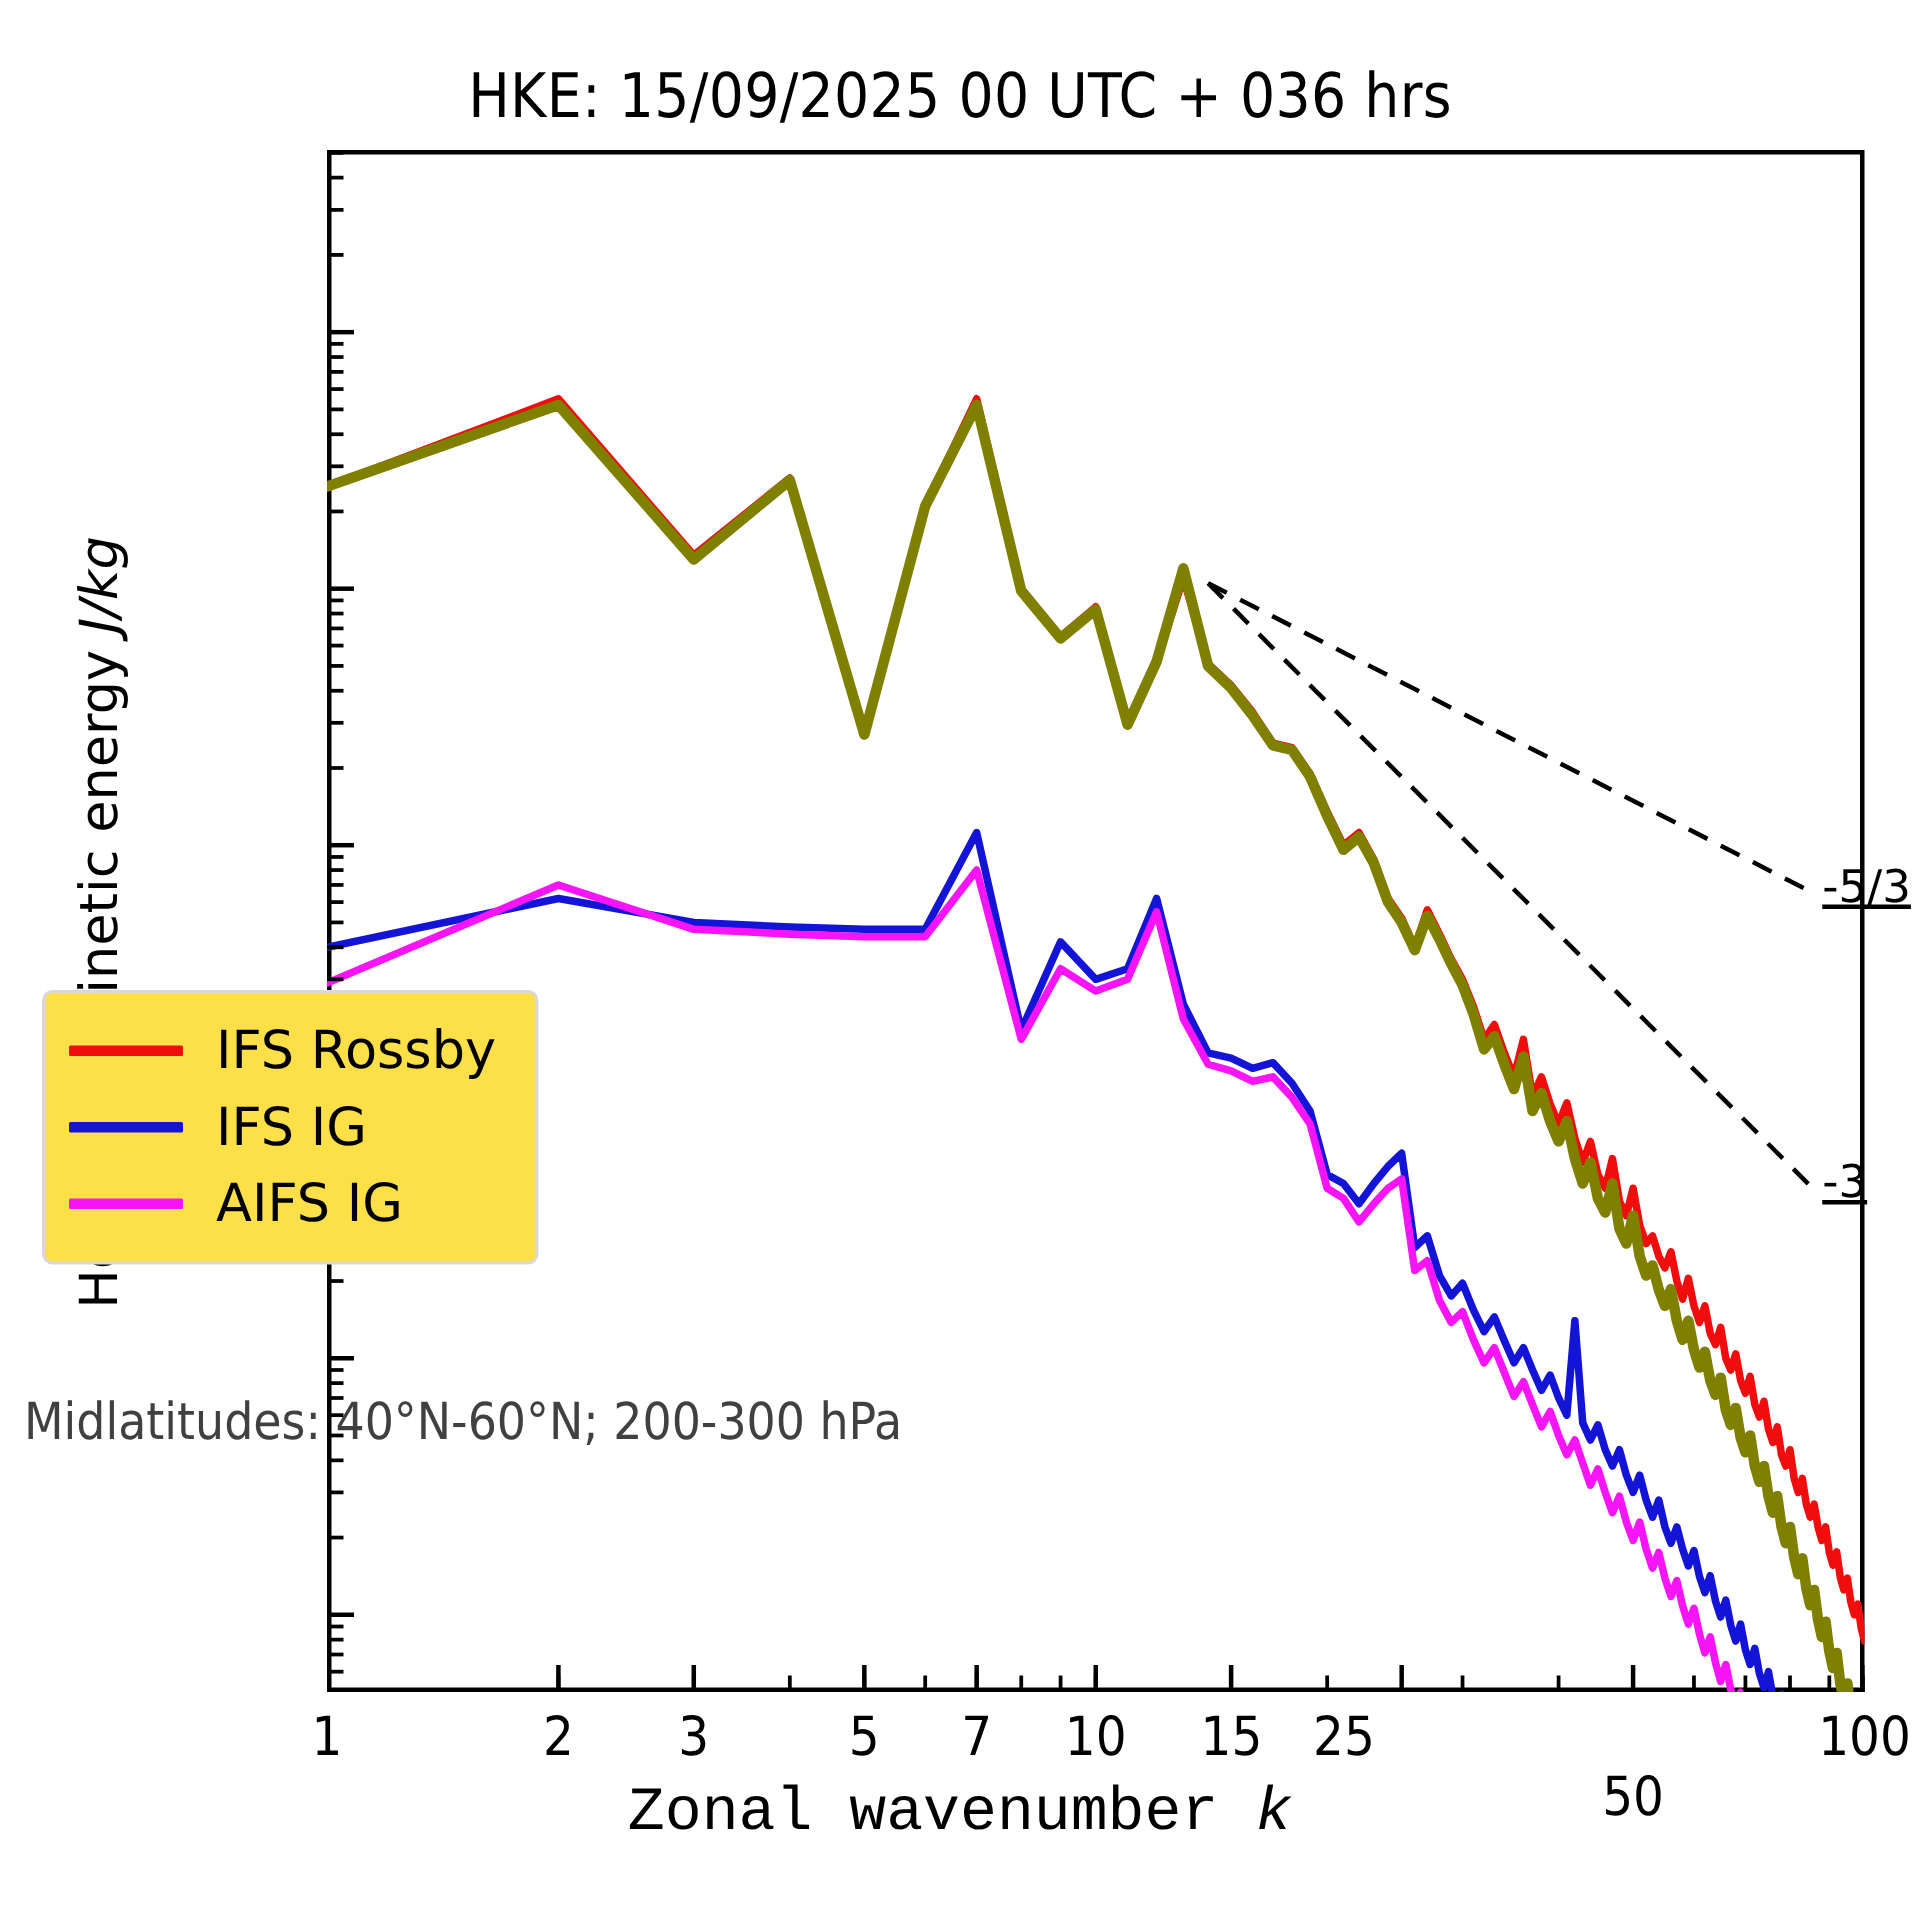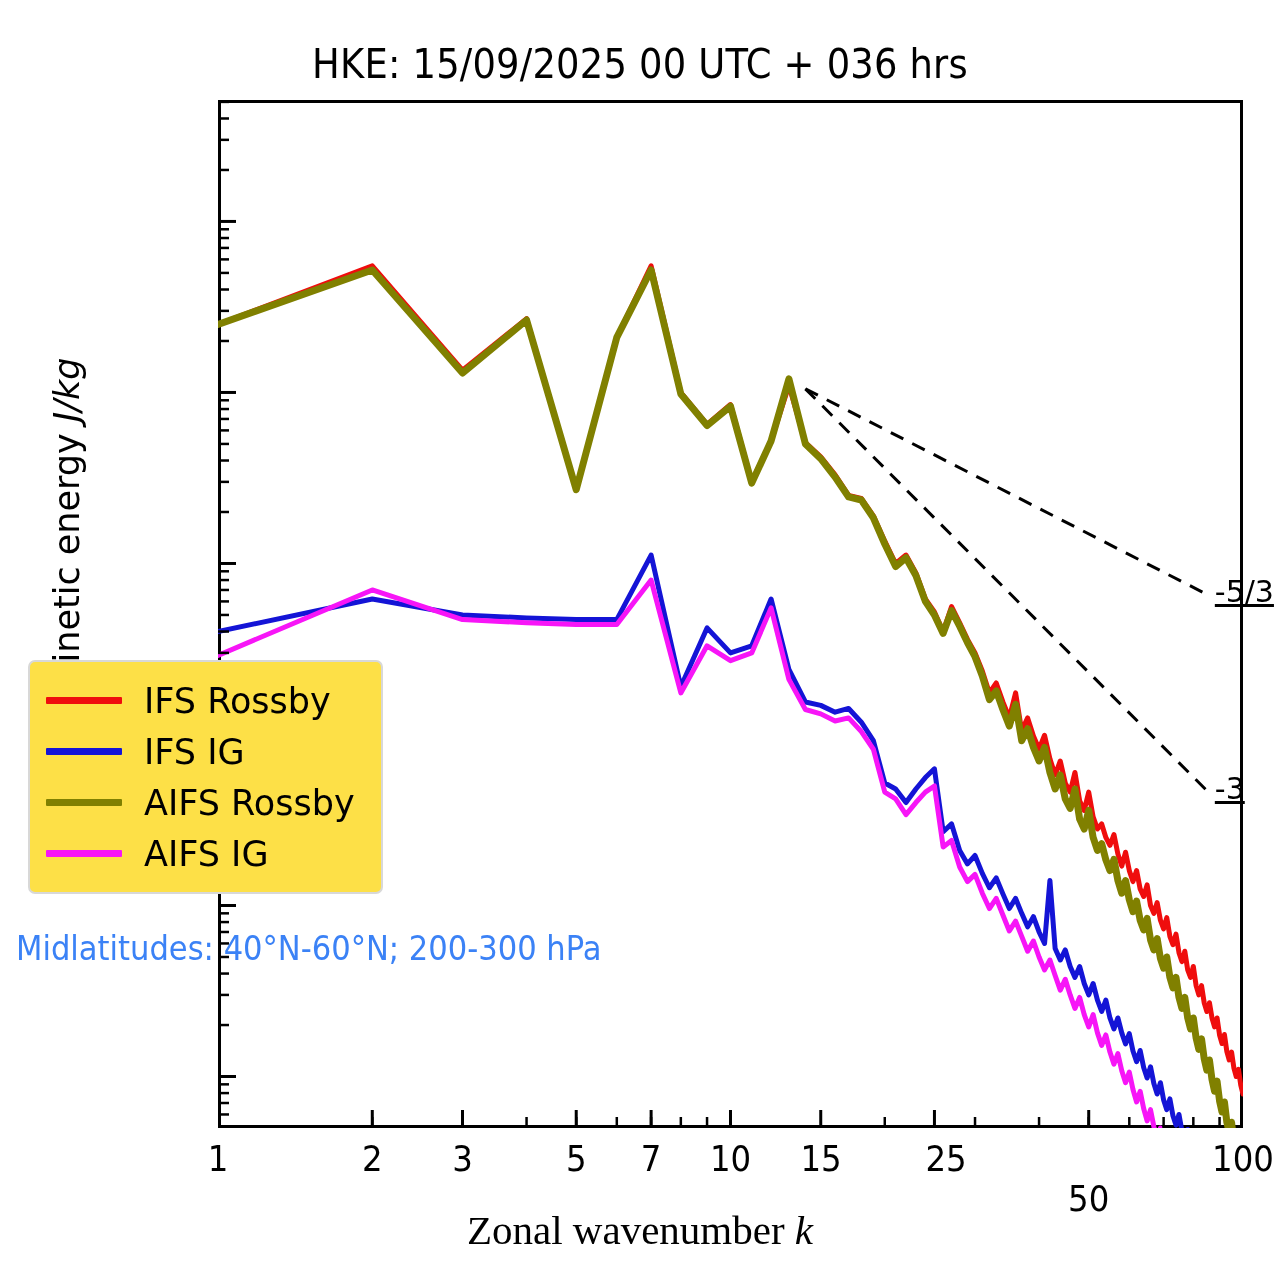--- a/index.html
+++ b/index.html
@@ -34,37 +34,36 @@
     position:absolute;left:-313px;top:595px;width:760px;
     transform:rotate(-90deg);transform-origin:center center;
     text-align:center;font-size:35px;color:#000;white-space:nowrap;
     font-family:"DejaVu Sans","Liberation Sans",sans-serif;
   }
   #ylabel i{font-style:italic;}
 
   #xlabel{
     position:absolute;left:0;top:1186px;width:1280px;text-align:center;
     font-size:41px;color:#000;
-    font-family:Liberation Serif, serif;
-    margin-top:20px;
+    font-family:Liberation Mono, monospace;
   }
   #xlabel i{font-style:italic;}
 
   #legend{
     position:absolute;left:28px;top:660px;
     border:2px solid #d8d8d8;border-radius:7px;background:#fde047;
     padding:13px 26px 13px 16px;
   }
   .legend-row{display:flex;align-items:center;height:51px;}
   .legend-swatch{width:76px;height:7px;border-radius:1px;margin-right:22px;}
   .legend-text{font-size:35px;color:#000;white-space:nowrap;
     font-family:"DejaVu Sans","Liberation Sans",sans-serif;}
 
   #subnote{
-    position:absolute;left:16px;top:928px;font-size:34px;color:#3b82f6;white-space:nowrap;
+    position:absolute;left:16px;top:928px;font-size:34px;color:#404040;white-space:nowrap;
     font-family:"DejaVu Sans Condensed","DejaVu Sans",sans-serif;
   }
 
   .slope-label{position:absolute;font-size:30px;color:#000;white-space:nowrap;
     font-family:"DejaVu Sans","Liberation Sans",sans-serif;text-decoration:underline;}
 </style>
 </head>
 <body>
 
 <div id="fig">
@@ -178,39 +177,35 @@
   <div id="legend">
     <div class="legend-row">
       <span class="legend-swatch" style="background: rgb(239, 13, 13);"></span>
       <span class="legend-text">IFS Rossby</span>
     </div>
     <div class="legend-row">
       <span class="legend-swatch" style="background: rgb(20, 20, 214);"></span>
       <span class="legend-text">IFS IG</span>
     </div>
     <div class="legend-row">
-      <span class="legend-swatch" style="background: rgb(128, 128, 0);"></span>
-      <span class="legend-text">AIFS Rossby</span>
-    </div>
-    <div class="legend-row">
       <span class="legend-swatch" style="background: rgb(247, 21, 247);"></span>
       <span class="legend-text">AIFS IG</span>
     </div>
   </div>
 
   <div id="subnote">Midlatitudes: 40°N-60°N; 200-300 hPa</div>
 
 <div class="slope-label" style="left: 1214.83px; top: 574.333px;">-5/3</div>
     <div class="slope-label" style="left: 1214.83px; top: 770.564px;">-3</div>
     <div class="xtick-label" style="left: 158px;">1</div>
     <div class="xtick-label" style="left: 312.278px;">2</div>
     <div class="xtick-label" style="left: 402.525px;">3</div>
     <div class="xtick-label" style="left: 516.222px;">5</div>
     <div class="xtick-label" style="left: 591.113px;">7</div>
     <div class="xtick-label" style="left: 670.5px;">10</div>
     <div class="xtick-label" style="left: 761px;">15</div>
-    <div class="xtick-label" style="left: 886px;">25</div>
+    <div class="xtick-label" style="left: 836px;">25</div>
     <div class="xtick-label" style="left: 1028.72px; margin-top: 40px;">50</div>
     <div class="xtick-label" style="left: 1183px;">100</div>
     <div class="ytick-label" style="top: 879.504px;">10<sup>−2</sup></div>
     <div class="ytick-label" style="top: 537.472px;">10<sup>0</sup></div>
     <div class="ytick-label" style="top: 195.441px;">10<sup>2</sup></div>
   </div>
 
 </body></html>

